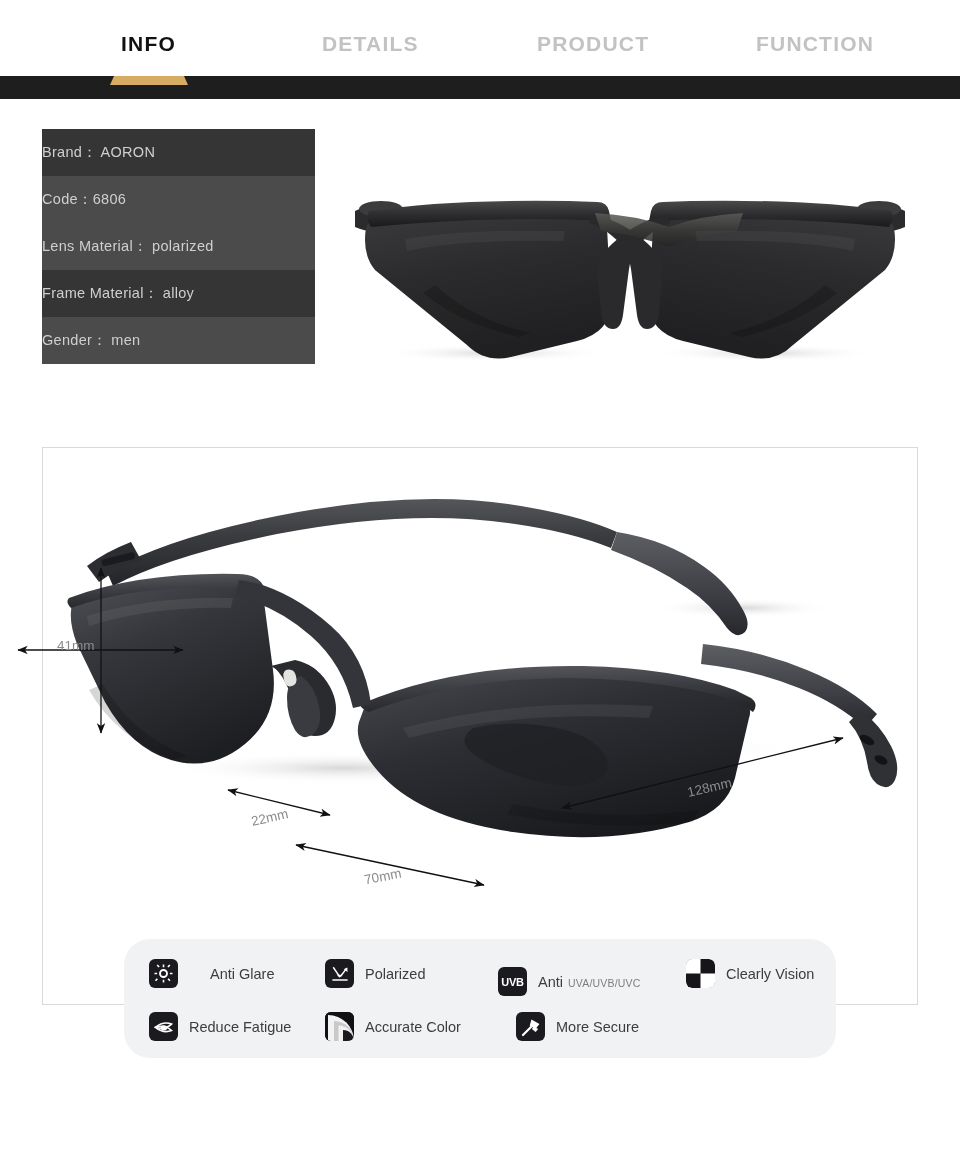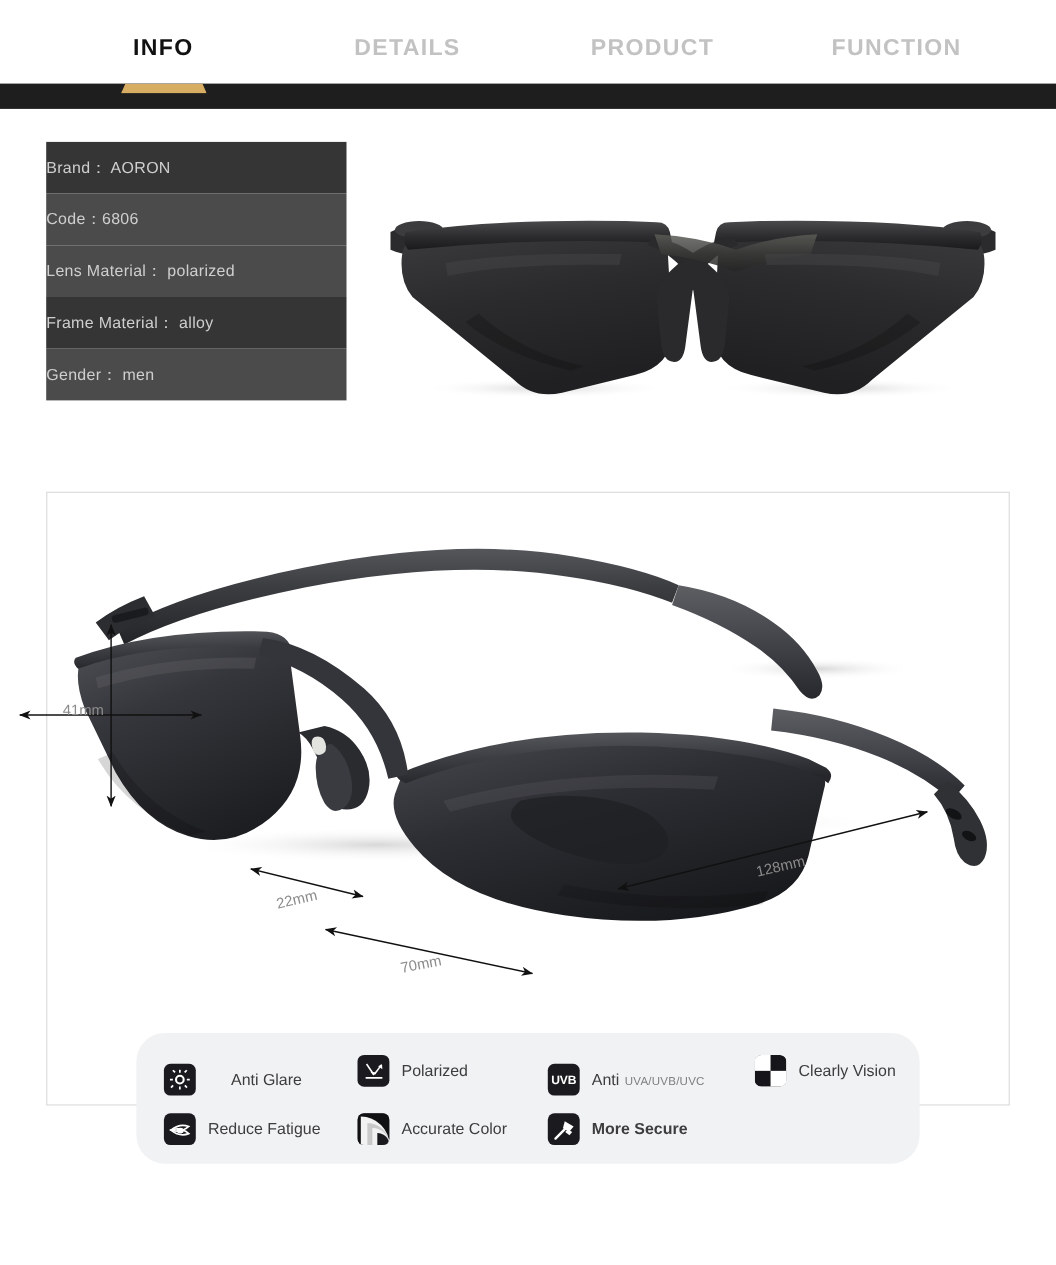--- a/index.html
+++ b/index.html
@@ -154,26 +154,26 @@
     letter-spacing: .2px;
   }
   .feat-uvb {
     color: #ffffff;
     font-size: 11px;
     font-weight: bold;
     letter-spacing: -.2px;
   }
 
   
-  .f-antiglare     { left: 25px;  top: 28px; gap: 32px; }
+  .f-antiglare     { left: 25px;  top: 20px; gap: 32px; }
   .f-reducefatigue { left: 25px;  top: 73px; }
   .f-polarized     { left: 201px; top: 20px; }
   .f-accuratecolor { left: 201px; top: 73px; }
   .f-antiuv        { left: 374px; top: 20px; margin-top: 8px; }
-  .f-moresecure    { left: 374px; top: 73px; font-weight: bold; }
+  .f-moresecure    { left: 392px; top: 73px; }
   .f-clearlyvision { left: 562px; top: 20px; }
 </style>
 </head>
 <body>
 
 <div class="page">
 
   <div class="tabnav">
     <div class="tab active tab-info">INFO</div>
     <div class="tab tab-details">DETAILS</div>

